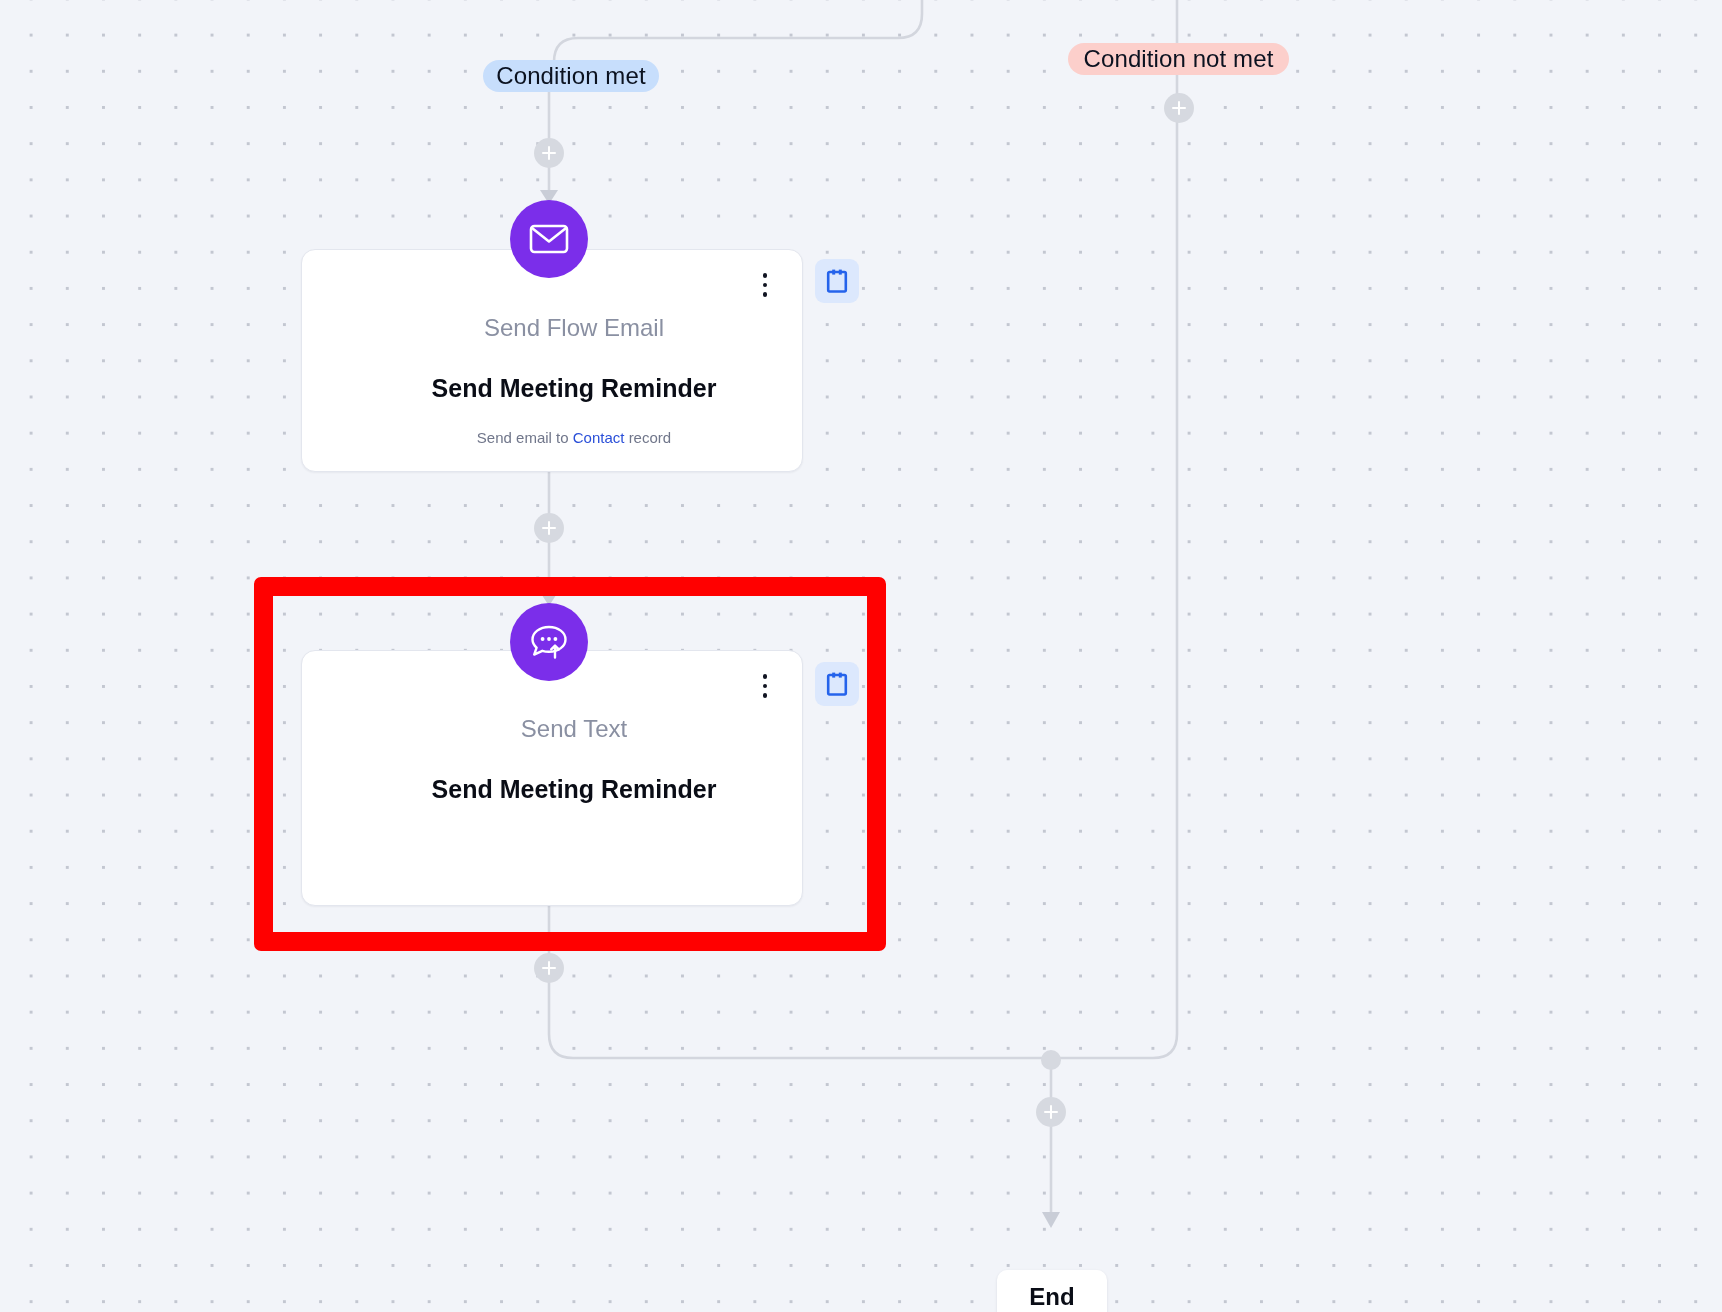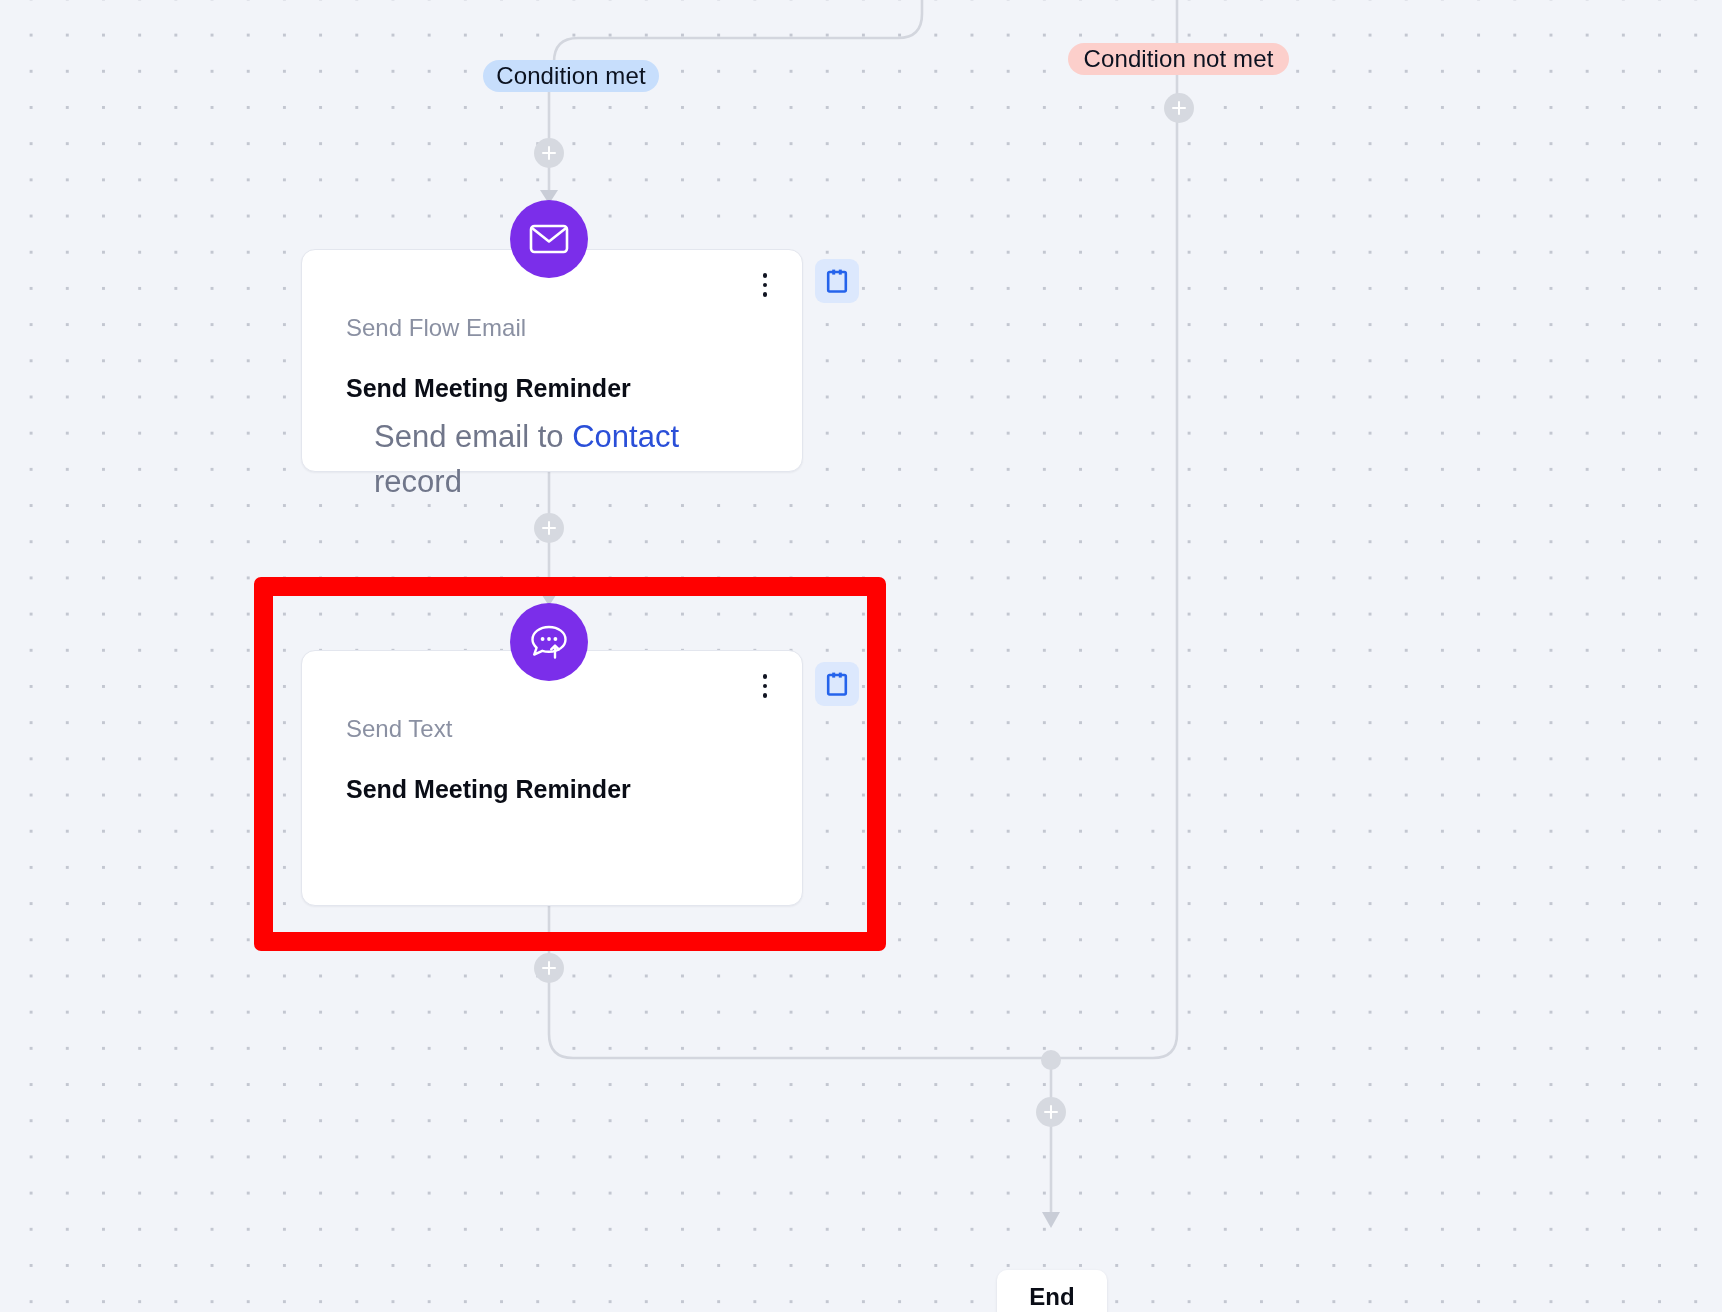--- a/index.html
+++ b/index.html
@@ -89,20 +89,21 @@
 
   
   .node-card {
     position: absolute;
     width: 502px;
     background: #FFFFFF;
     border: 1px solid #E3E6EE;
     border-radius: 14px;
     box-shadow: 0 1px 2px rgba(18,24,40,0.05);
     box-sizing: border-box;
+    text-align: center;
     padding-left: 44px;
   }
   #card-send-flow-email { left: 301px; top: 249px; height: 223px; }
   #card-send-text       { left: 301px; top: 650px; height: 256px; }
 
   .node-icon {
     position: absolute;
     width: 78px; height: 78px;
     border-radius: 50%;
     background: #7B2EEA;
@@ -142,23 +143,23 @@
     line-height: 1.2;
   }
   .node-title {
     font-size: 25px;
     font-weight: bold;
     color: #0A0D16;
     margin-top: 30px;
     line-height: 1.2;
   }
   .node-desc {
-    font-size: 31px;
+    font-size: 15px;
     color: #70768A;
-    margin-top: 12px;
+    margin-top: 24px;
     line-height: 1.45;
     padding: 0 28px;
   }
   .node-desc .ref {
     color: #2A4FD8;
   }
 
   
   .mobile-badge {
     position: absolute;

